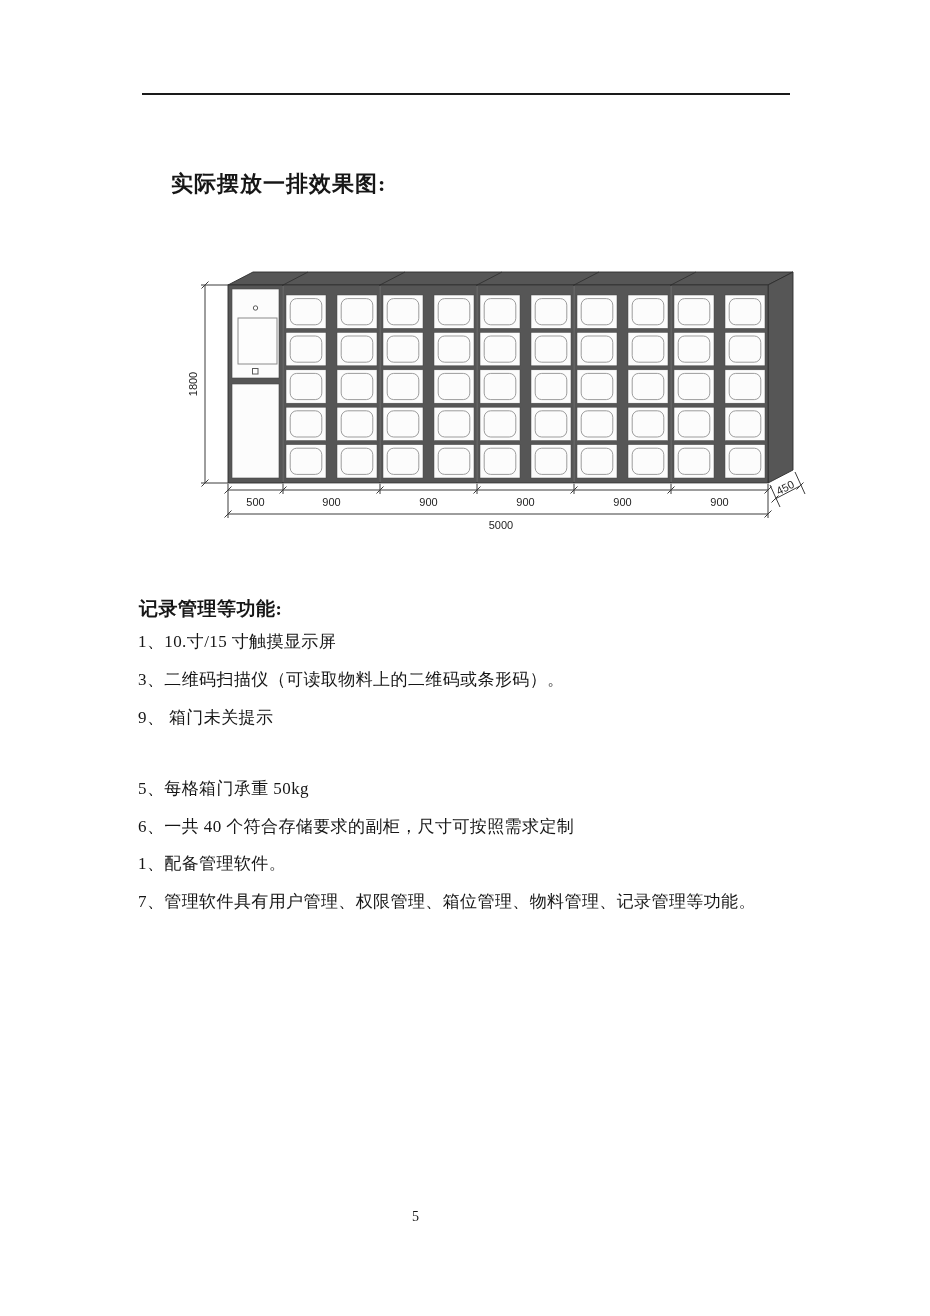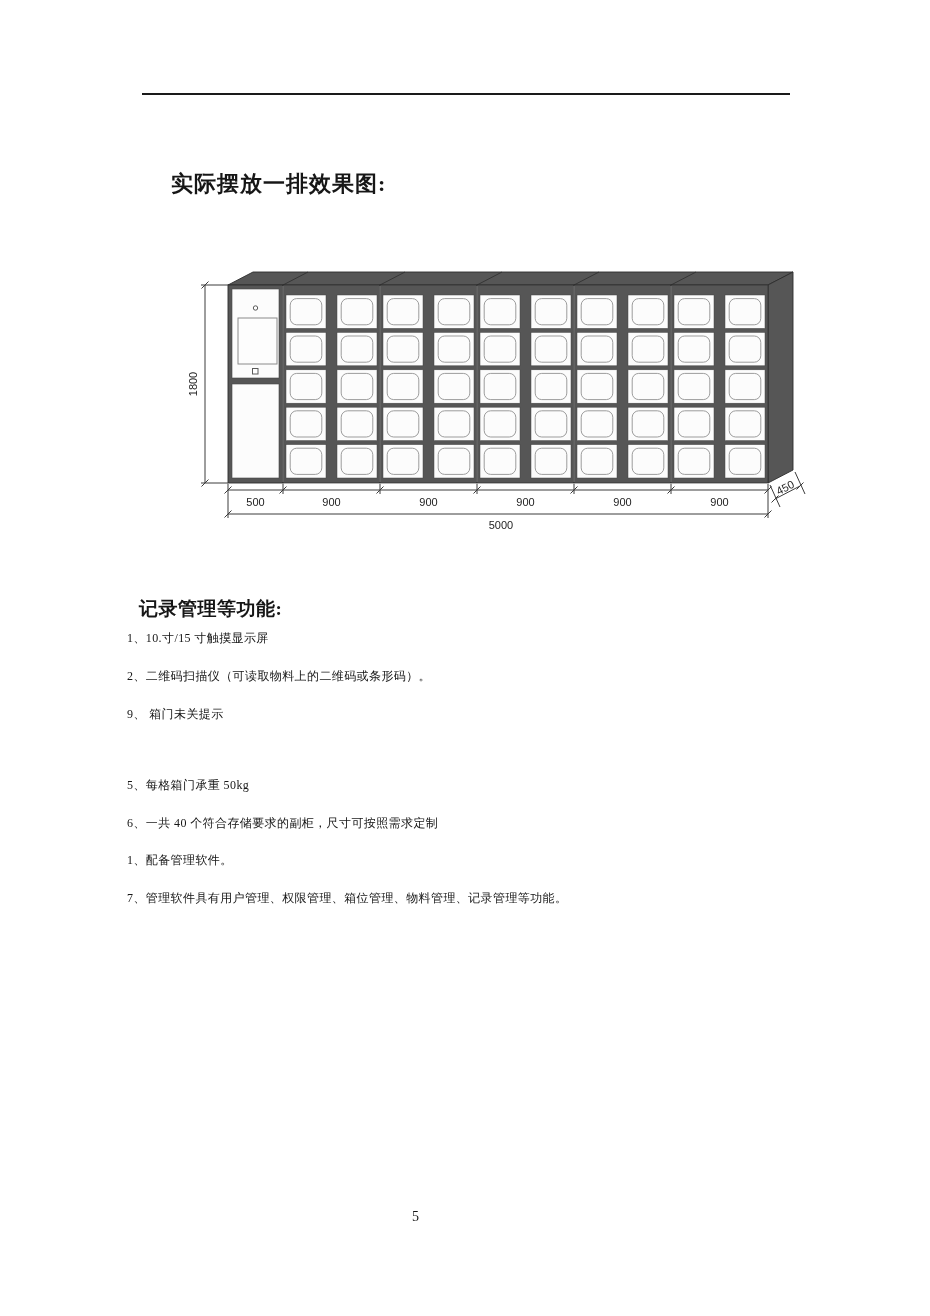--- a/index.html
+++ b/index.html
@@ -3,21 +3,21 @@
 <meta charset="utf-8">
 <style>
   html,body{margin:0;padding:0;background:#fff;}
   .page{position:relative;width:831px;height:1316px;background:#ffffff;overflow:hidden;
         font-family:"Liberation Serif","DejaVu Serif",serif;color:#161616;}
   .header-rule{position:absolute;left:142px;top:93px;width:648px;height:2px;background:#1a1a1a;}
   .doc-title{position:absolute;left:171px;top:169px;font-size:22px;font-weight:bold;
              letter-spacing:1px;white-space:nowrap;}
   .section-heading{position:absolute;left:139px;top:596px;font-size:19px;font-weight:bold;
              letter-spacing:0.5px;white-space:nowrap;}
-  .list-item{position:absolute;left:127px;font-size:12px;letter-spacing:0.4px;white-space:nowrap;}
+  .list-item{position:absolute;left:138px;font-size:17px;letter-spacing:0.4px;white-space:nowrap;}
   .page-number{position:absolute;left:0;top:1209px;width:100%;text-align:center;font-size:14px;}
   #cabinet-drawing{position:absolute;left:185px;top:265px;}
   #cabinet-drawing text{font-family:"Liberation Sans","DejaVu Sans",sans-serif;}
 </style>
 </head>
 <body>
 
 <div class="page">
   <div class="header-rule"></div>
   <div class="doc-title">实际摆放一排效果图:</div>
@@ -298,20 +298,20 @@
         <text x="437.5" y="241">900</text>
         <text x="534.5" y="241">900</text>
         <text x="316" y="264">5000</text>
         <text transform="translate(12 119) rotate(-90)">1800</text>
         <text transform="translate(602 226) rotate(-27.5)">450</text>
       </g>
     </svg>
 
   <div class="section-heading">记录管理等功能:</div>
   <div class="list-item" style="top:630px">1、10.寸/15 寸触摸显示屏</div>
-  <div class="list-item" style="top:668px">2、二维码扫描仪（可读取物料上的二维码或条形码）。</div>
+  <div class="list-item" style="top:668px">3、二维码扫描仪（可读取物料上的二维码或条形码）。</div>
   <div class="list-item" style="top:706px">9、  箱门未关提示</div>
   <div class="list-item" style="top:777px">5、每格箱门承重 50kg</div>
   <div class="list-item" style="top:815px">6、一共 40 个符合存储要求的副柜，尺寸可按照需求定制</div>
   <div class="list-item" style="top:852px">1、配备管理软件。</div>
   <div class="list-item" style="top:890px">7、管理软件具有用户管理、权限管理、箱位管理、物料管理、记录管理等功能。</div>
   <div class="page-number">5</div>
 </div>
 
 </body></html>

